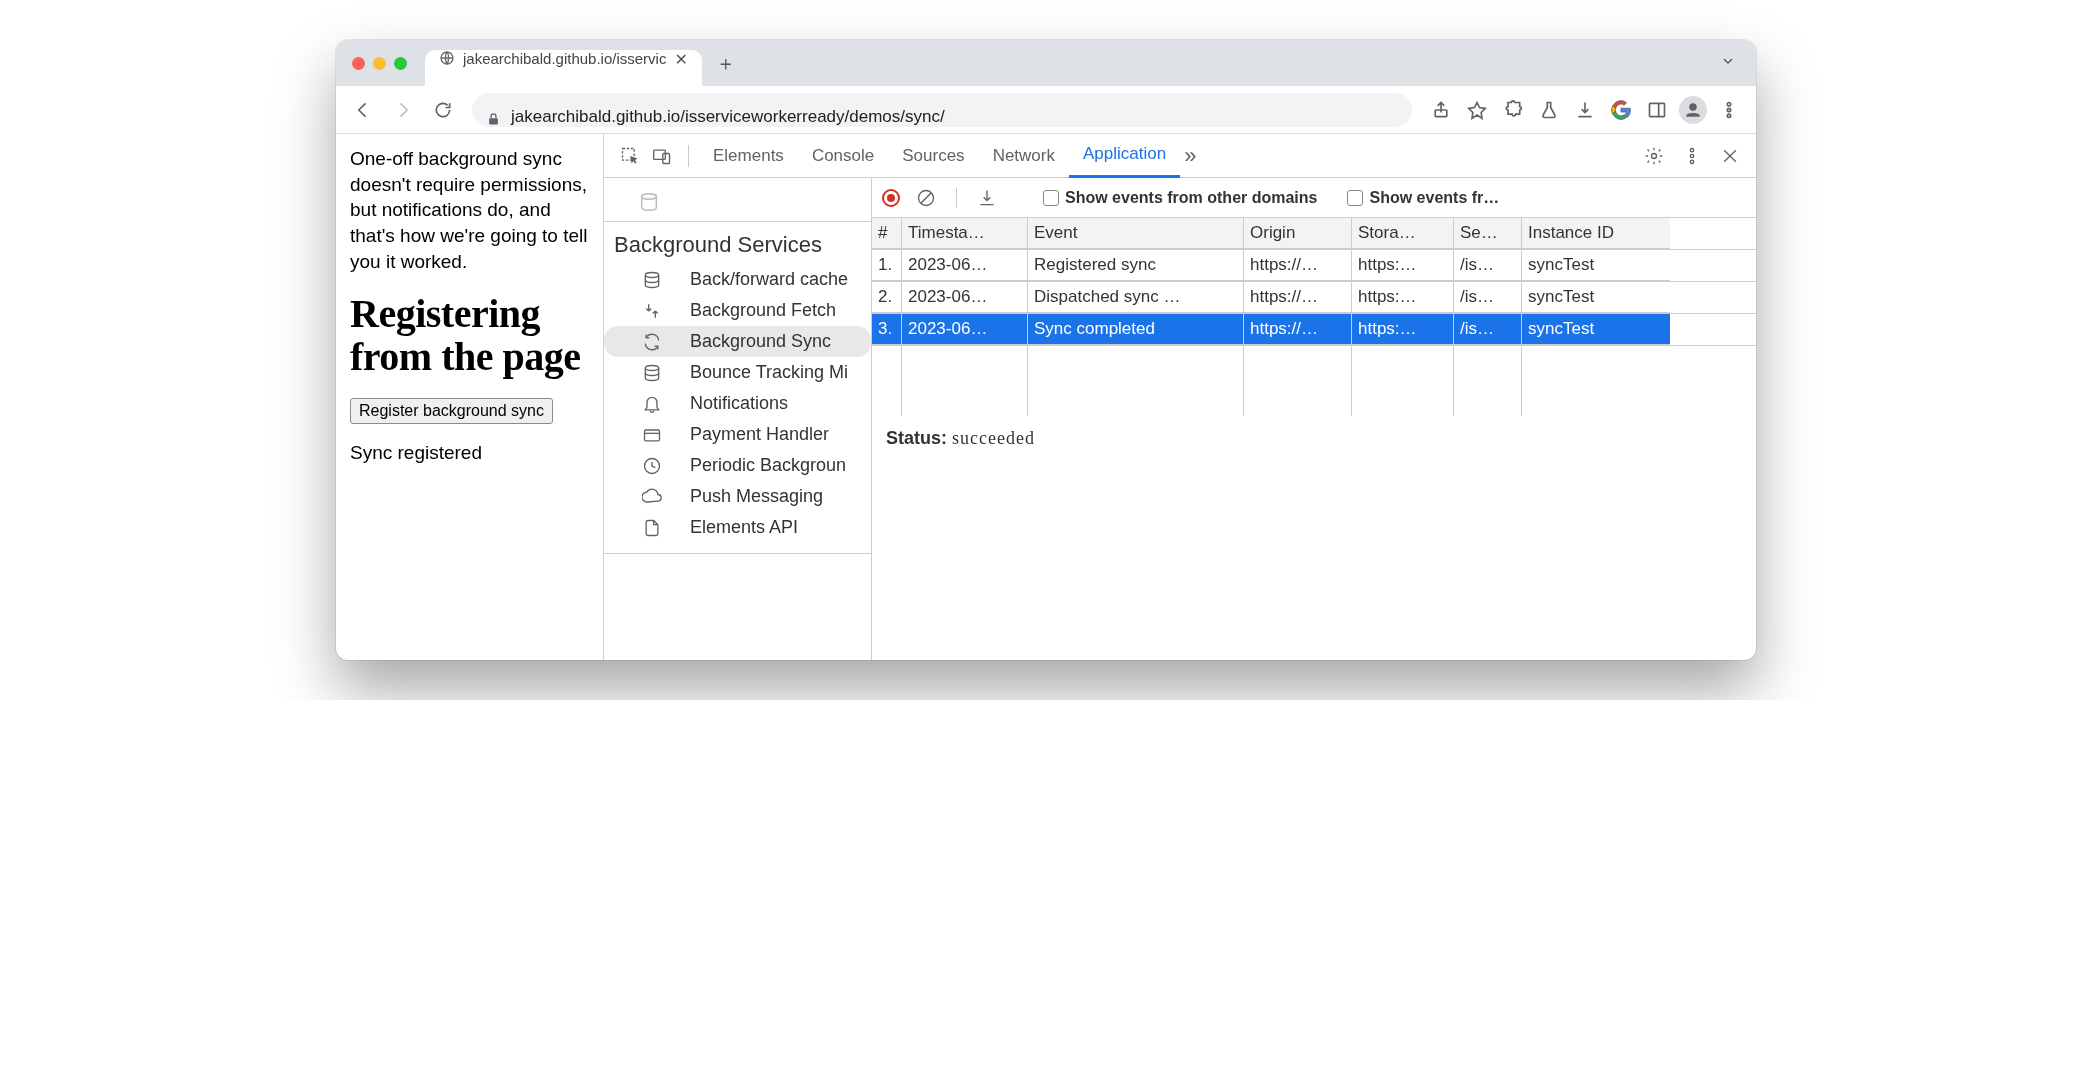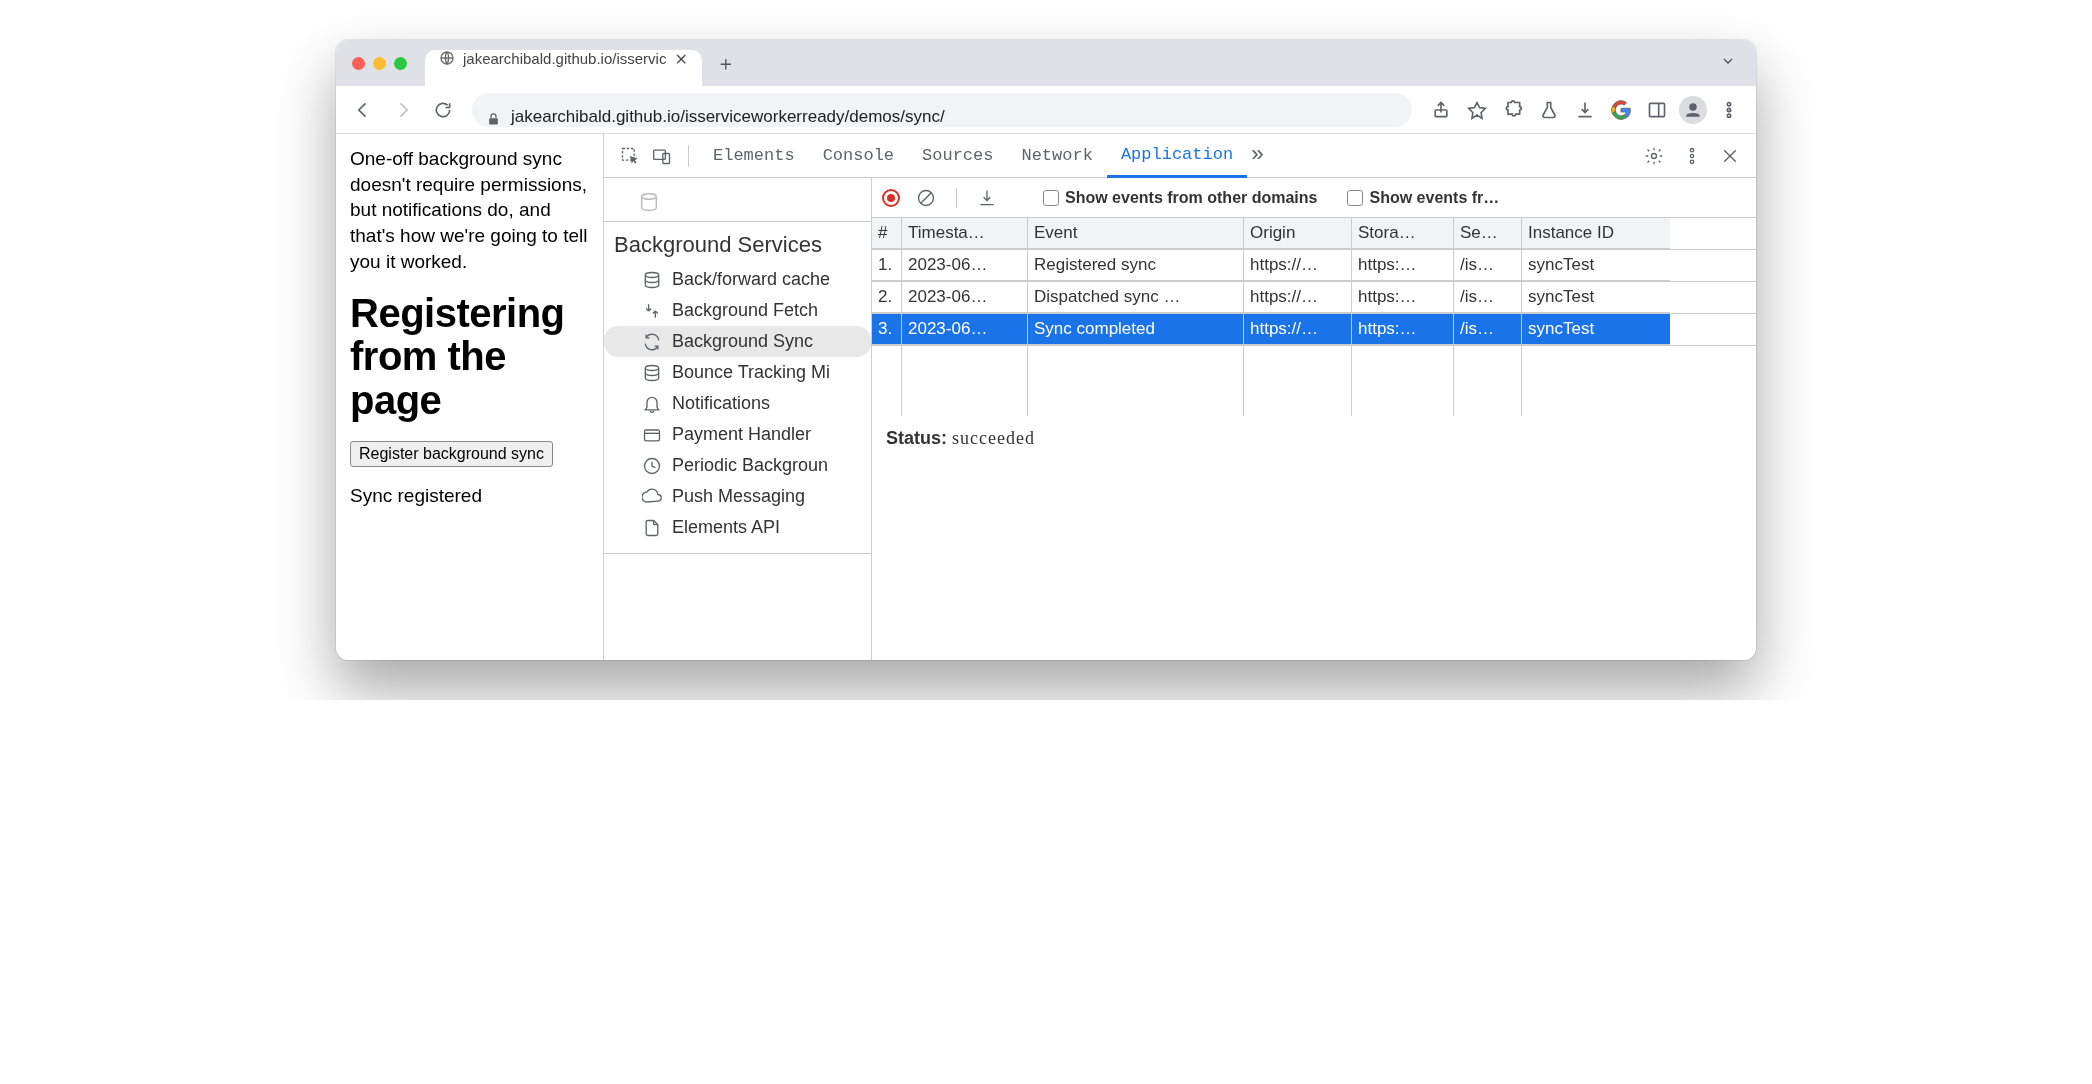--- a/index.html
+++ b/index.html
@@ -64,50 +64,50 @@
   .avatar svg{width:18px;height:18px;fill:#5f6368;}
   .google-g { width:20px; height:20px; }
   
   .content { flex:1; display:flex; overflow:hidden; }
   .page {
     width: 268px; padding:12px 12px 0 14px; border-right:1px solid #d0d0d0;
     font-size:19px; line-height:1.35; color:#000; overflow:hidden;
   }
   .page h2 {
     font-size:40px; font-weight:800; line-height:1.08; margin:18px 0 18px;
-    font-family: Liberation Sans, sans-serif; letter-spacing:-0.5px;
+    font-family: Liberation Serif, serif; letter-spacing:-0.5px;
   }
   .page button.reg {
     font-size:16px; padding:3px 8px; background:#efefef;
     border:1px solid #8a8a8a; border-radius:3px; cursor:pointer;
   }
   .page .status { margin-top:16px; font-size:19px; }
   
   .devtools { flex:1; display:flex; flex-direction:column; font-size:16px; color:#333; }
   .dt-tabs {
     height:44px; border-bottom:1px solid #ccc; display:flex; align-items:center;
-    padding:0 10px; gap:0;font-family:Liberation Mono, monospace;
+    padding:0 10px; gap:0;
   }
   .dt-iconbtn { width:32px; height:32px; display:flex; align-items:center; justify-content:center; color:#5f6368;}
   .dt-iconbtn svg{width:20px;height:20px;stroke:#5f6368;fill:none;stroke-width:1.6;}
   .dt-sep { width:1px; height:22px; background:#ccc; margin:0 10px;}
   .dt-tab { padding:0 14px; height:44px; display:flex; align-items:center; color:#5f6368; font-size:17px;}
   .dt-tab.active { color:#1a73e8; border-bottom:3px solid #1a73e8; font-weight:500;}
   .dt-more { margin-left:4px; color:#5f6368; font-size:22px; }
   .dt-right { margin-left:auto; display:flex; align-items:center; gap:6px;}
   
   .dt-body { flex:1; display:flex; overflow:hidden; }
   .dt-sidebar {
     width:268px; border-right:1px solid #ccc; overflow:hidden;
     padding-top:4px;
   }
   .sb-prev { height:40px; border-bottom:1px solid #ccc; display:flex; align-items:center; padding-left:34px; gap:10px; color:#999;}
   .sb-prev svg{width:22px;height:22px;stroke:#bbb;fill:none;stroke-width:1.6;}
   .sb-hdr { padding:10px 10px 6px 10px; font-size:22px; color:#333;}
-  .sb-item { display:flex; align-items:center; gap:10px; padding:5px 8px 5px 38px; font-size:18px; white-space:nowrap; overflow:hidden;}
+  .sb-item { display:flex; align-items:center; gap:28px; padding:5px 8px 5px 38px; font-size:18px; white-space:nowrap; overflow:hidden;}
   .sb-item svg{width:20px;height:20px;stroke:#5f6368;fill:none;stroke-width:1.6; flex-shrink:0;}
   .sb-item.sel { background:#e8e8e8;border-radius:14px; }
   .sb-bot { border-top:1px solid #ccc; margin-top:10px; height:20px;}
   
   .dt-main { flex:1; display:flex; flex-direction:column; }
   .dt-toolbar {
     height:40px; border-bottom:1px solid #ccc; display:flex; align-items:center;
     padding:0 10px; gap:10px; font-size:16px;
   }
   .rec { width:18px; height:18px; border:2px solid #d93025; border-radius:50%; display:flex; align-items:center; justify-content:center;}

